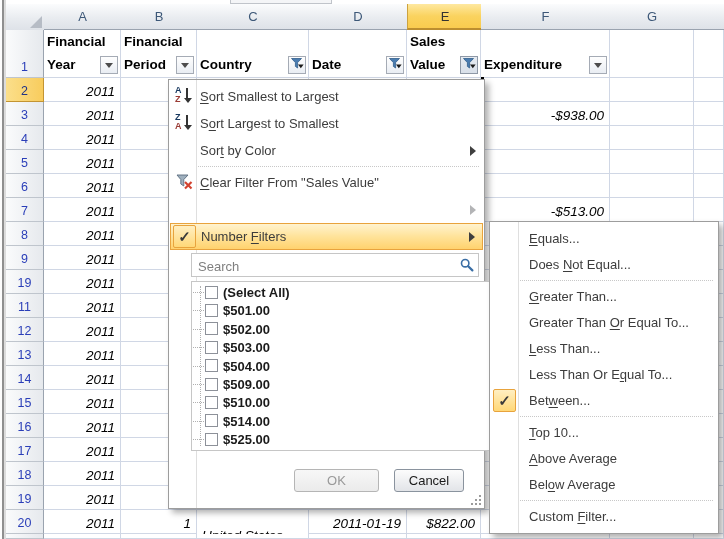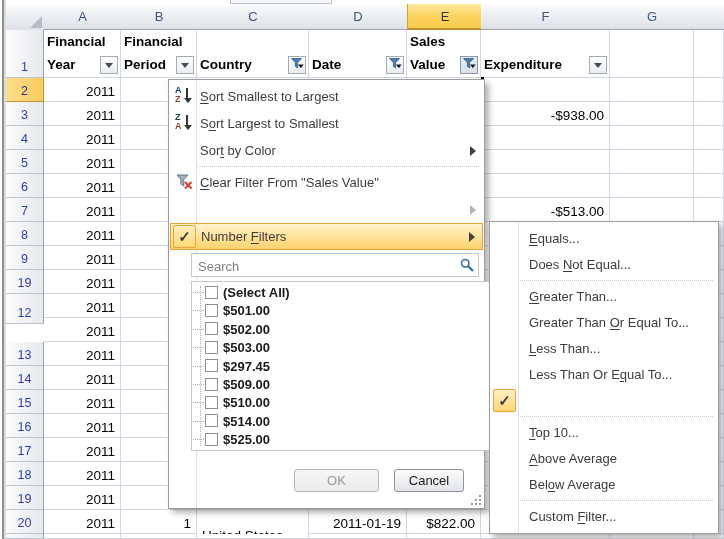--- a/index.html
+++ b/index.html
@@ -19,21 +19,21 @@
           color:#3D5878;font-size:13px;display:flex;align-items:center;justify-content:center;}
   .colhdr.sel{background:linear-gradient(#FEE8A0,#FAD35F 50%,#F9CB4E);border-bottom:2px solid #BC8E2F;
           border-left:1px solid #CCA23F;border-right:1px solid #CCA23F;color:#333;height:24px;}
   .rowhdr{left:6px;width:38px;background:linear-gradient(90deg,#FAFBFC,#E6E9ED);
           border-right:1px solid #9AA3AF;border-bottom:1px solid #BFC5CD;
           color:#2A3EB8;font-size:12.5px;display:flex;align-items:flex-end;justify-content:center;padding-bottom:3px;box-sizing:border-box;}
   .rowhdr.sel{background:linear-gradient(90deg,#FBDF8B,#F8CC5D);border-right:1px solid #C39432;border-bottom:1px solid #C39432;color:#223487;}
   
   .cell{background:#fff;border-right:1px solid #D0D7E5;border-bottom:1px solid #D0D7E5;box-sizing:border-box;
         font-size:13.5px;color:#000;overflow:hidden;}
-  .cell .v{position:absolute;left:0;right:0;bottom:2px;padding:0 5px;white-space:nowrap;}
+  .cell .v{position:absolute;left:0;right:0;bottom:2px;padding:0 5px;white-space:nowrap;font-style:italic;}
   .cell .v.r{text-align:right;}
   .cell .v.l{text-align:left;}
   .hdrtext{position:absolute;left:3px;right:22px;bottom:1px;font-weight:bold;font-size:13.5px;line-height:23px;color:#000;white-space:nowrap;}
   .fbtn{position:absolute;right:2px;bottom:3px;width:18px;height:18px;box-sizing:border-box;
         border:1px solid #A5ABB5;background:linear-gradient(#FEFEFE,#E9EDF3);display:flex;align-items:center;justify-content:center;}
   .fbtn.pressed{border:1px solid #8E98A6;background:linear-gradient(#E6EBF1,#D9E0E9);}
   .da{width:0;height:0;border-left:4px solid transparent;border-right:4px solid transparent;border-top:5px solid #4C4C4C;}
   
   .selv{left:481px;top:77px;width:3px;height:24px;background:#000;z-index:12;}
   .selnub{left:479px;top:98px;width:6px;height:6px;background:#000;z-index:12;}
@@ -116,21 +116,21 @@
       <div class="abs rowhdr sel" style="top: 78px; height: 24px;">2</div>
       <div class="abs rowhdr" style="top: 102px; height: 24px;">3</div>
       <div class="abs rowhdr" style="top: 126px; height: 24px;">4</div>
       <div class="abs rowhdr" style="top: 150px; height: 24px;">5</div>
       <div class="abs rowhdr" style="top: 174px; height: 24px;">6</div>
       <div class="abs rowhdr" style="top: 198px; height: 24px;">7</div>
       <div class="abs rowhdr" style="top: 222px; height: 24px;">8</div>
       <div class="abs rowhdr" style="top: 246px; height: 24px;">9</div>
       <div class="abs rowhdr" style="top: 270px; height: 24px;">19</div>
       <div class="abs rowhdr" style="top: 294px; height: 24px;">11</div>
-      <div class="abs rowhdr" style="top: 300px; height: 24px;">12</div>
+      <div class="abs rowhdr" style="top: 318px; height: 24px;">12</div>
       <div class="abs rowhdr" style="top: 342px; height: 24px;">13</div>
       <div class="abs rowhdr" style="top: 366px; height: 24px;">14</div>
       <div class="abs rowhdr" style="top: 390px; height: 24px;">15</div>
       <div class="abs rowhdr" style="top: 414px; height: 24px;">16</div>
       <div class="abs rowhdr" style="top: 438px; height: 24px;">17</div>
       <div class="abs rowhdr" style="top: 462px; height: 24px;">18</div>
       <div class="abs rowhdr" style="top: 486px; height: 24px;">19</div>
       <div class="abs rowhdr" style="top: 510px; height: 24px;">20</div>
       <div class="abs rowhdr" style="top: 534px; height: 5px;"></div>
       <div class="abs cell" style="left: 44px; top: 30px; width: 77px; height: 48px;">
@@ -489,21 +489,21 @@
             <div class="tx">$502.00</div>
           </div>
           <div class="litem" style="top: 57.2px; text-decoration: underline;">
             <div class="stub"></div>
             <div class="cb"></div>
             <div class="tx">$503.00</div>
           </div>
           <div class="litem" style="top: 75.6px;">
             <div class="stub"></div>
             <div class="cb"></div>
-            <div class="tx">$297.45</div>
+            <div class="tx">$504.00</div>
           </div>
           <div class="litem" style="top: 94px;">
             <div class="stub"></div>
             <div class="cb"></div>
             <div class="tx">$509.00</div>
           </div>
           <div class="litem" style="top: 112.4px;">
             <div class="stub"></div>
             <div class="cb"></div>
             <div class="tx">$510.00</div>
@@ -562,20 +562,21 @@
           <span class="lab">Greater Than <u>O</u>r Equal To...</span>
         </div>
         <div class="mitem" style="top: 114px;">
           <span class="lab"><u>L</u>ess Than...</span>
         </div>
         <div class="mitem" style="top: 140px;">
           <span class="lab">Less Than Or E<u>q</u>ual To...</span>
         </div>
         <div class="mitem" style="top: 166px;">
           <div class="chkbox">✓</div>
+          <span class="lab">Bet<u>w</u>een...</span>
         </div>
         <div class="abs msep" style="top: 194px; left: 30px;"></div>
         <div class="mitem" style="top: 198px;">
           <span class="lab"><u>T</u>op 10...</span>
         </div>
         <div class="mitem" style="top: 224px;">
           <span class="lab"><u>A</u>bove Average</span>
         </div>
         <div class="mitem" style="top: 250px;">
           <span class="lab">Bel<u>o</u>w Average</span>

